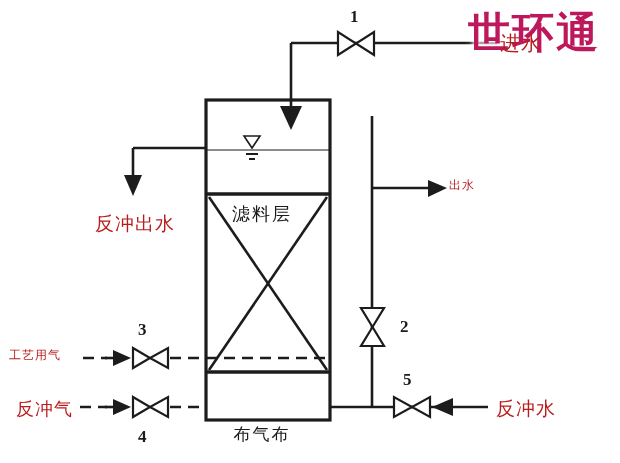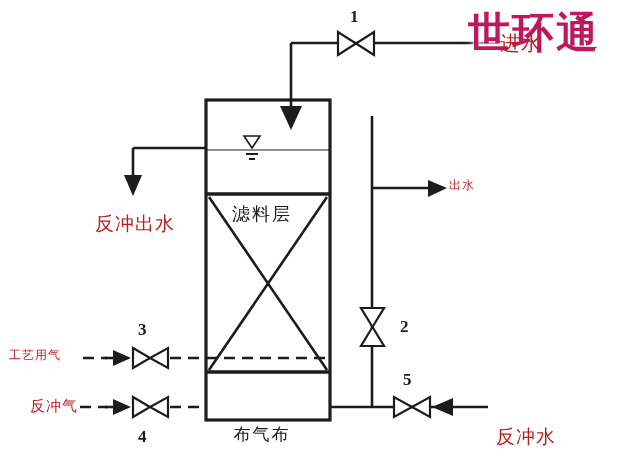--- a/index.html
+++ b/index.html
@@ -119,22 +119,22 @@
       </g>
     </g>
   </svg>
 
   <div class="wm">世环通</div>
 
   <div class="lbl" style="left:500px;top:30px;font-size:20px;">进水</div>
   <div class="lbl" style="left:449px;top:177px;font-size:12px;">出水</div>
   <div class="lbl" style="left:95px;top:211px;">反冲出水</div>
   <div class="lbl" style="left:9px;top:347px;font-size:12px;">工艺用气</div>
-  <div class="lbl" style="left:30px;top:397px;font-size:15px;font-family:Liberation Serif, serif;">反冲气</div>
-  <div class="lbl" style="left:496px;top:396px;margin-top:28px;">反冲水</div>
+  <div class="lbl" style="left:16px;top:397px;font-size:18px;font-family:Liberation Serif, serif;">反冲气</div>
+  <div class="lbl" style="left:496px;top:396px;">反冲水</div>
 
   <div class="tank-text" style="top:202px;font-size:18px;">滤料层</div>
   <div class="tank-text" style="top:376px;font-size:17px;line-height:21px;margin-top:48px;">
     <div>布气布</div>
   </div>
 
   <div class="num" style="left:350px;top:7px;">1</div>
   <div class="num" style="left:400px;top:317px;">2</div>
   <div class="num" style="left:138px;top:320px;">3</div>
   <div class="num" style="left:138px;top:427px;">4</div>

